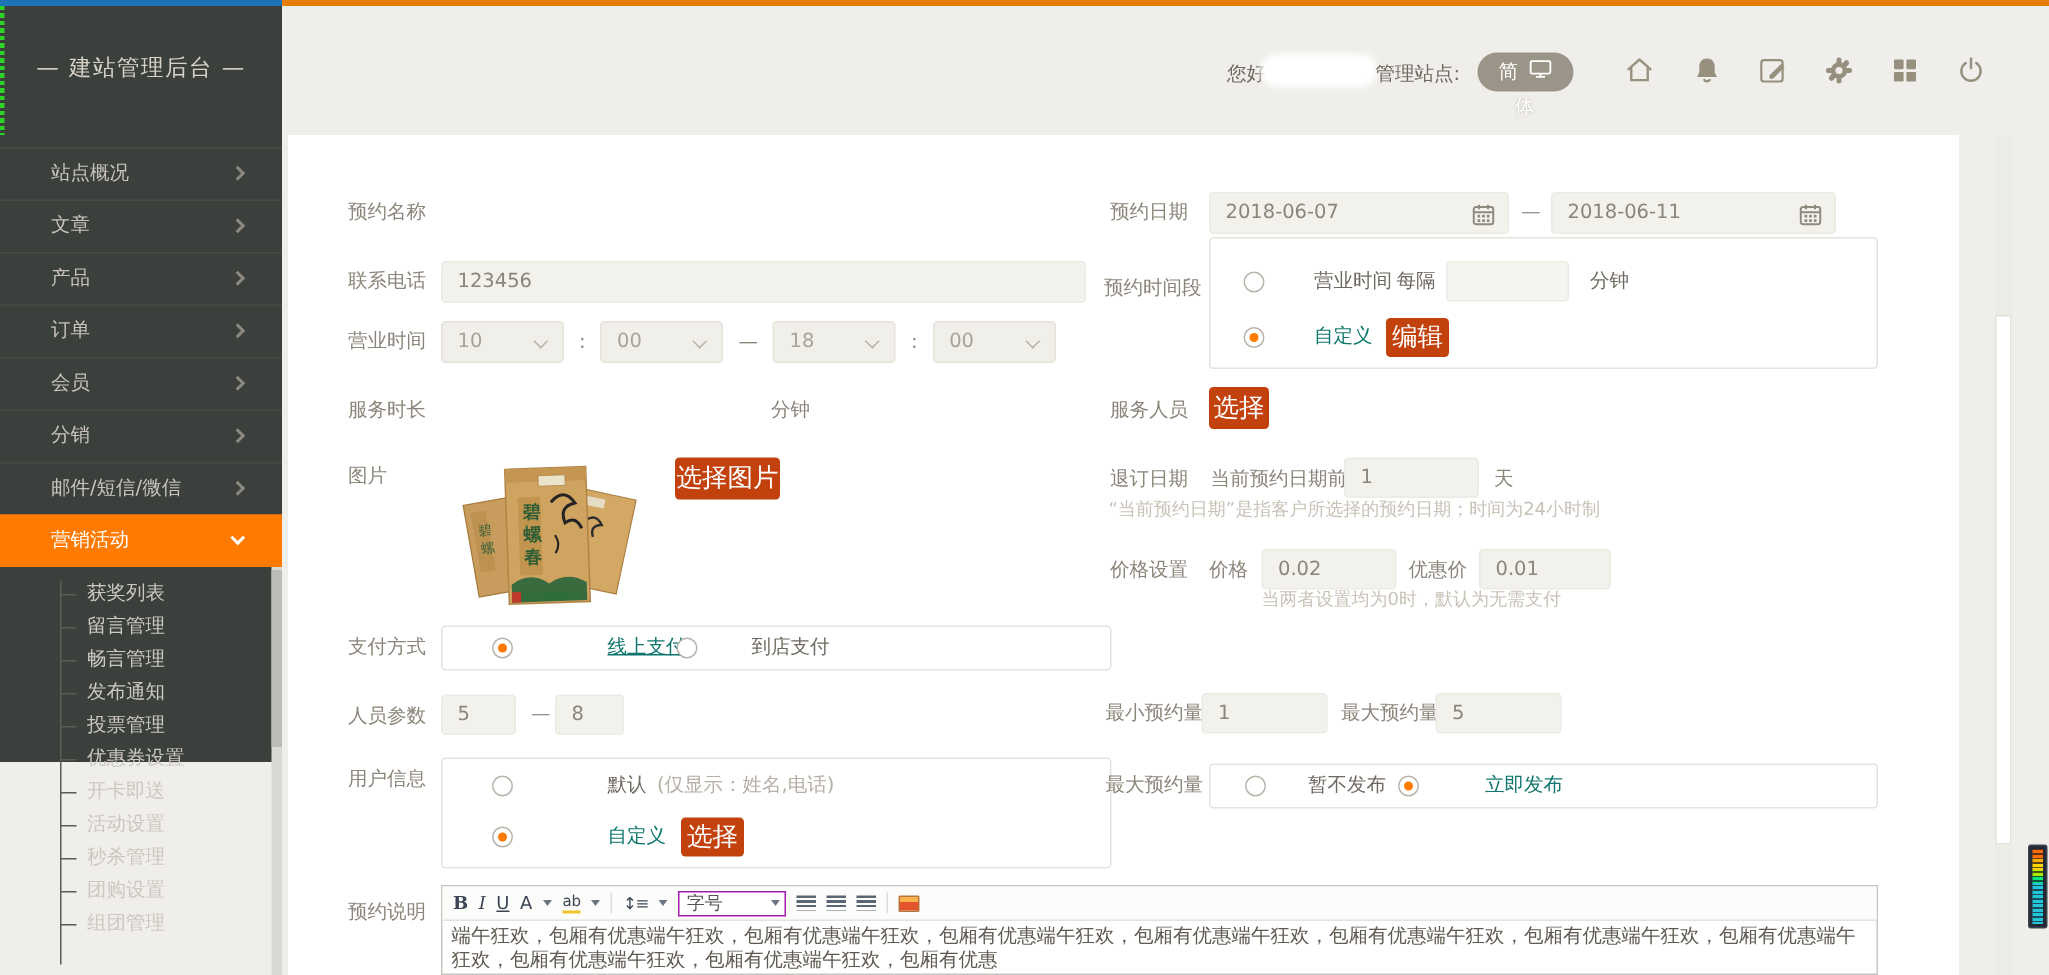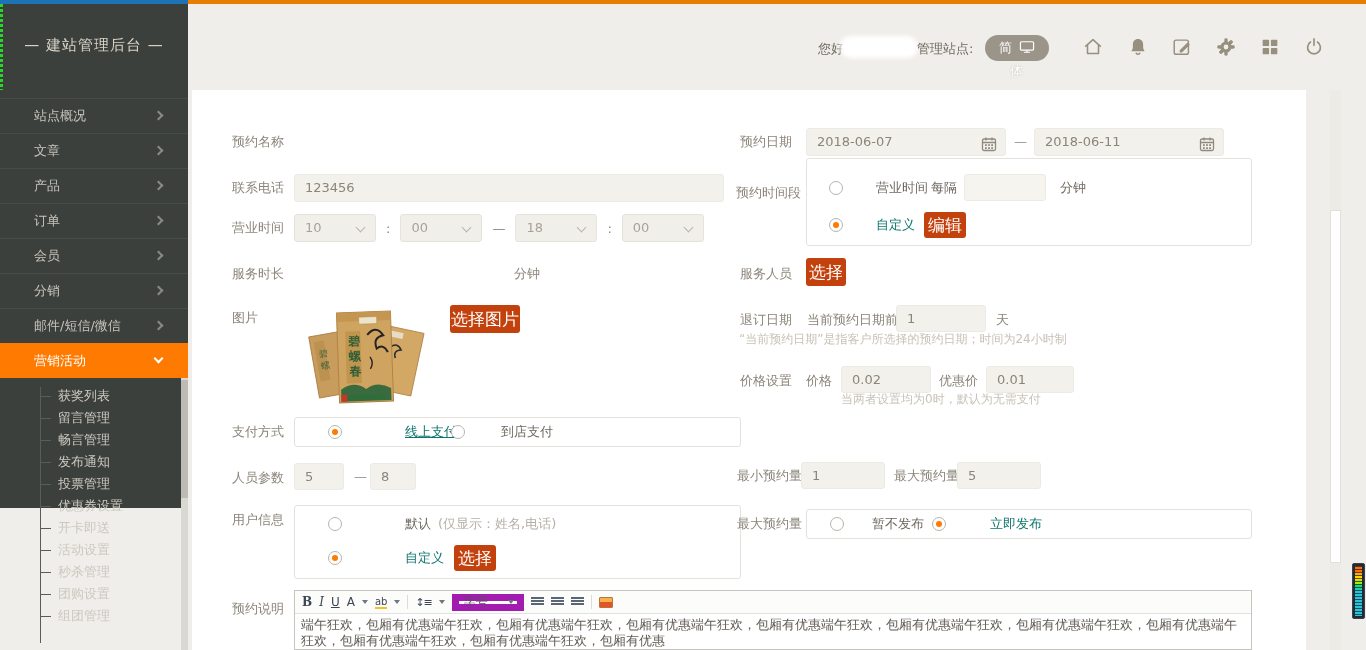--- a/index.html
+++ b/index.html
@@ -61,21 +61,21 @@
   .etoolbar{height:23px;border-bottom:1px solid #e2e2e0;background:#fcfcfb;display:flex;align-items:center;
     padding:0 7px;gap:7px;font-size:12px;color:#3c4654}
   .tb-b{font-family:"DejaVu Serif",serif;font-weight:bold;cursor:pointer}
   .tb-i{font-family:"DejaVu Serif",serif;font-style:italic;cursor:pointer}
   .tb-u{text-decoration:underline;cursor:pointer}
   .tb-a{cursor:pointer}
   .tb-hl{font-size:10px;border-bottom:2px solid #f0c428;line-height:11px;cursor:pointer}
   .caret{width:0;height:0;border-left:3px solid transparent;border-right:3px solid transparent;border-top:4px solid #6c7682}
   .tsep{width:1px;height:14px;background:#dcdcda}
   .lh-ico{font-size:11px;letter-spacing:-1px;cursor:pointer}
-  .tb-sel{display:flex;align-items:center;justify-content:space-between;border:7px solid #a21caf;background:#fff;
+  .tb-sel{display:flex;align-items:center;justify-content:space-between;border:1px solid #a21caf;background:#fff;
     width:72px;height:17px;padding:0 3px 0 5px;color:#555;cursor:pointer}
   .alg{width:13px;height:10px;cursor:pointer;
     background:repeating-linear-gradient(to bottom,#5a6673 0 1.6px,transparent 1.6px 3.2px)}
   .img-ico{width:14px;height:11px;border:1px solid #b8743c;border-radius:1px;cursor:pointer;
     background:linear-gradient(180deg,#f7b24a 0 40%,#e2542a 40% 100%)}
   .econtent{padding:3px 6px 0;color:#5f5a52;font-size:13px;line-height:16px;height:36px;overflow:hidden}
   
   .pscroll{position:absolute;left:1330px;top:90px;width:11px;height:560px;background:#edebe6}
   .pthumb{position:absolute;left:1330px;top:210px;width:11px;height:353px;background:#fff;border:1px solid #e2e0da}
   .widget{position:absolute;left:1352px;top:563px;width:13px;height:56px;background:#232a36;

